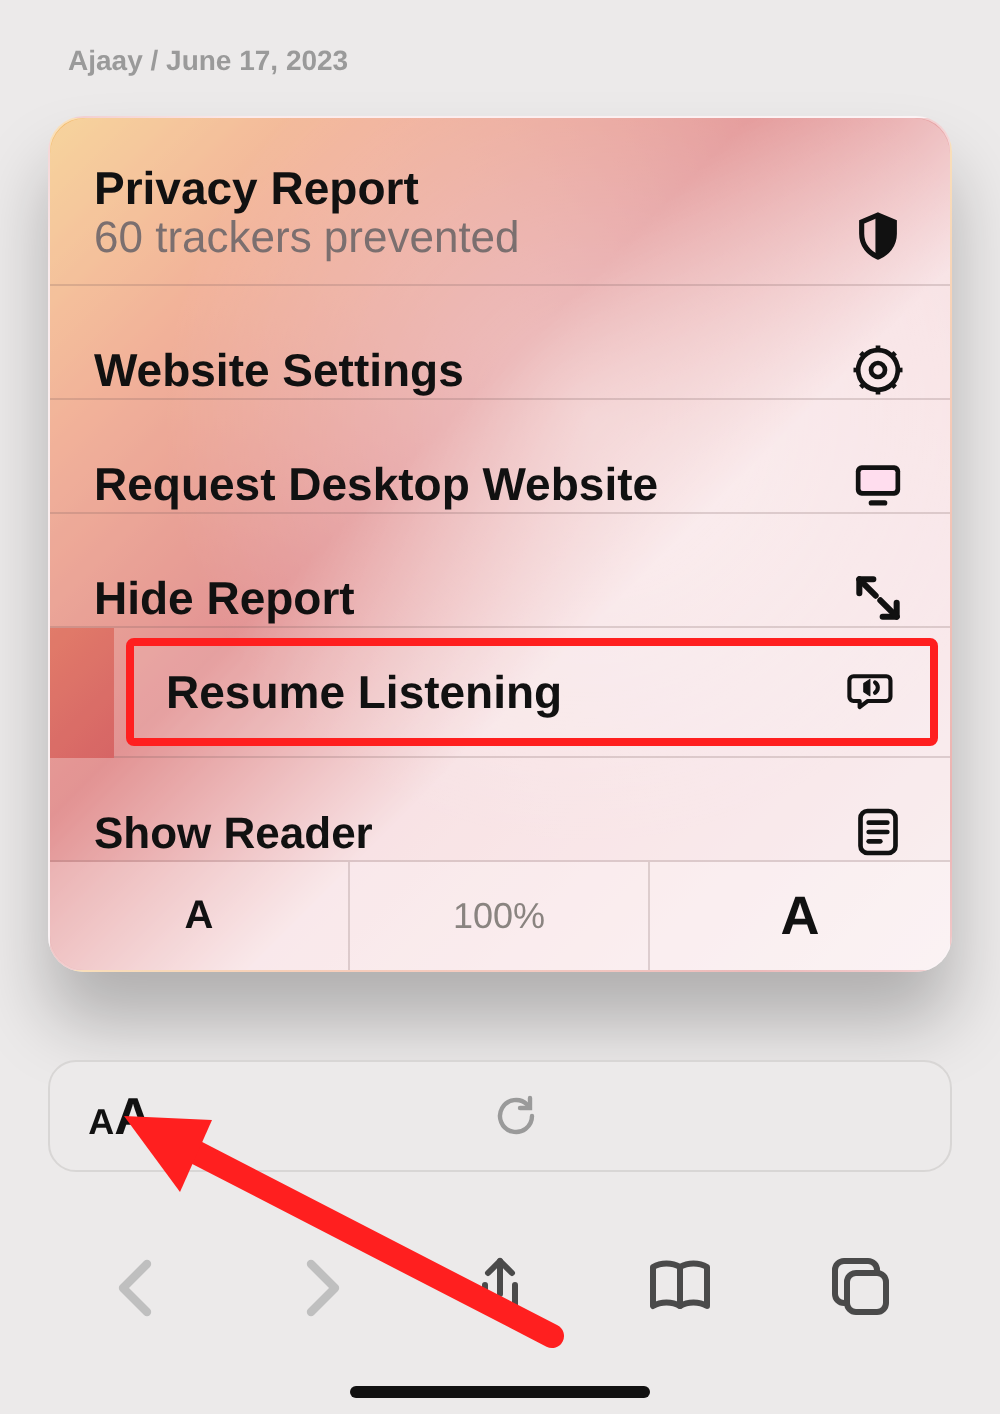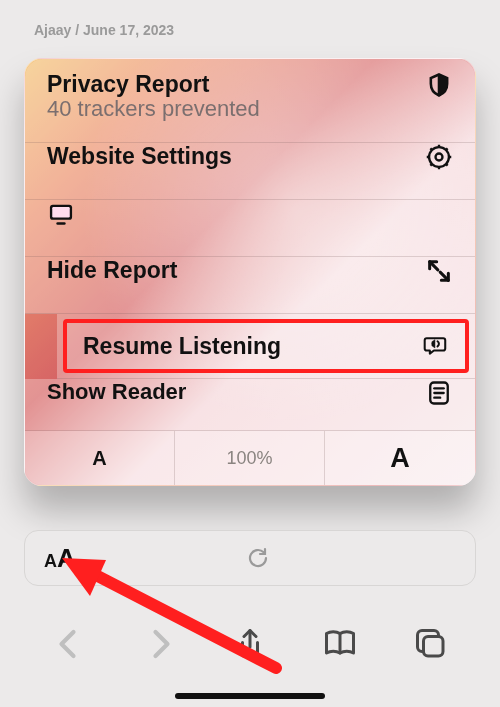--- a/index.html
+++ b/index.html
@@ -25,21 +25,21 @@
     border-radius: 18px;
     overflow: hidden;
     background:
       radial-gradient(circle at 60% 35%, rgba(255,255,255,0.55), rgba(255,255,255,0.15) 55%),
       linear-gradient(135deg, #f2b75a 0%, #e97f55 18%, #cf4a4a 40%, #f3cfd3 60%, #f6e4e7 100%);
     box-shadow: 0 25px 35px rgba(0,0,0,0.25);
     border: 1px solid rgba(255,255,255,0.5);
   }
   .row {
     display: flex;
-    align-items: flex-start;
+    align-items: flex-end;
     justify-content: space-between;
     padding: 0 22px;
     background: rgba(255,255,255,0.30);
     border-bottom: 1px solid rgba(120,90,90,0.22);
   }
   .row:last-of-type { border-bottom: none; }
   .row .labels { display: flex; flex-direction: column; }
   .row .title {
     font-size: 23px;
     font-weight: 600;
@@ -141,21 +141,21 @@
 
 <div class="byline">
   <span>Ajaay</span><span> / </span><span>June 17, 2023</span>
 </div>
 
 <div class="panel">
 
   <div class="row r-privacy">
     <div class="labels">
       <span class="title">Privacy Report</span>
-      <span class="sub">40 trackers prevented</span>
+      <span class="sub">60 trackers prevented</span>
     </div>
     <span class="ic">
       <svg viewBox="0 0 24 24" fill="none" stroke="currentColor" stroke-width="2.2">
         <path d="M12 3 L19 6 V11 C19 16 15.8 19.5 12 21 C8.2 19.5 5 16 5 11 V6 Z"></path>
         <path d="M12 3 V21" stroke-width="2.2"></path>
         <path d="M12 3 L19 6 V11 C19 16 15.8 19.5 12 21 Z" fill="currentColor" stroke="none"></path>
       </svg>
     </span>
   </div>
 
@@ -173,20 +173,21 @@
           <line x1="4.6" y1="4.6" x2="6.3" y2="6.3"></line>
             <line x1="17.7" y1="17.7" x2="19.4" y2="19.4"></line>
           <line x1="19.4" y1="4.6" x2="17.7" y2="6.3"></line>
             <line x1="6.3" y1="17.7" x2="4.6" y2="19.4"></line>
         </g>
       </svg>
     </span>
   </div>
 
   <div class="row r-std">
+    <span class="title">Request Desktop Website</span>
     <span class="ic">
       <svg viewBox="0 0 24 24" fill="currentColor">
         <rect x="2.5" y="4" width="19" height="13" rx="2.5"></rect>
         <rect x="4.5" y="6" width="15" height="9" rx="1" fill="#fde"></rect>
         <rect x="4.5" y="6" width="15" height="9" rx="1" fill="none"></rect>
         <rect x="8" y="19" width="8" height="2.2" rx="1.1"></rect>
       </svg>
     </span>
   </div>
 

